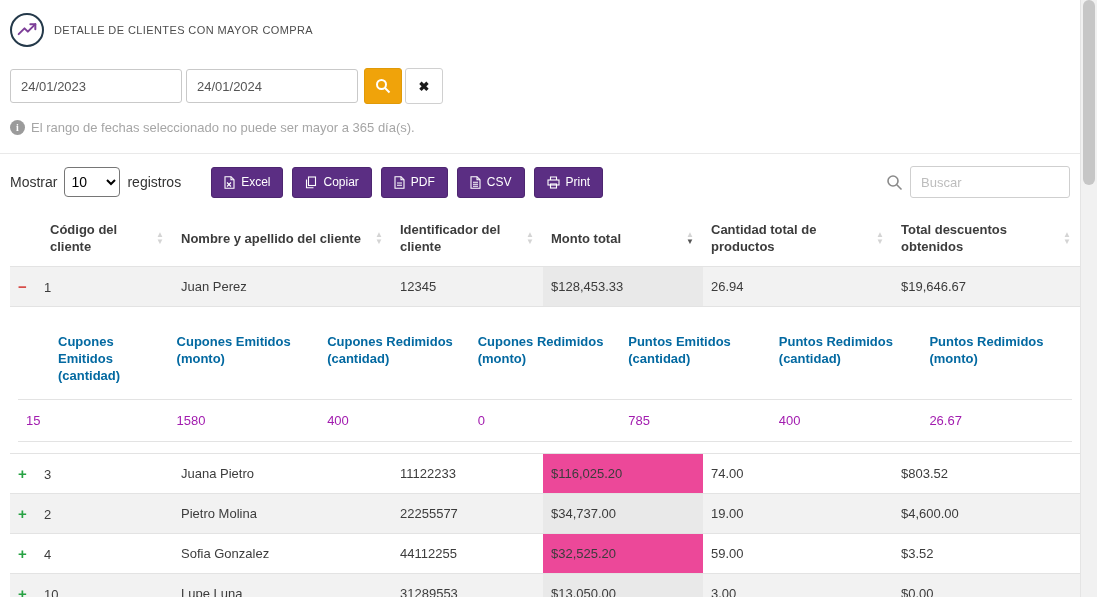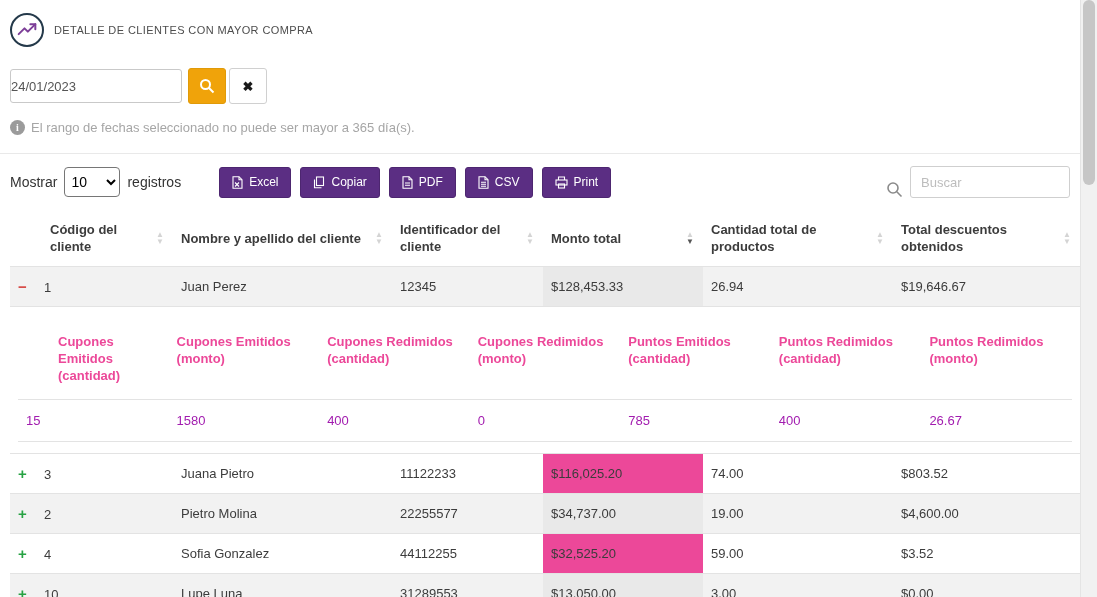--- a/index.html
+++ b/index.html
@@ -19,21 +19,21 @@
   .trend-circle {
     width:34px; height:34px; border:2px solid #24394a; border-radius:50%;
     display:flex; align-items:center; justify-content:center; background:#fff; flex:0 0 auto;
   }
   .hdr h1 { font-size:11px; font-weight:400; color:#4d4d4d; letter-spacing:.4px; margin-left:10px; }
 
   
   .filters { display:flex; align-items:center; margin:20px 0 0 10px; height:36px; }
   .date-inp {
     width:172px; height:34px; border:1px solid #c9c9c9; border-radius:3px;
-    padding:0 0; font-size:13px; color:#555; font-family:inherit; margin-right:4px;
+    padding:0 10px; font-size:13px; color:#555; font-family:inherit; margin-right:4px;
   }
   .btn-search {
     width:38px; height:36px; background:#f0a30a; border:1px solid #e09a08; border-radius:3px;
     display:flex; align-items:center; justify-content:center; cursor:pointer; margin-left:2px;
   }
   .btn-clear {
     width:38px; height:36px; background:#fff; border:1px solid #d0d0d0; border-radius:3px;
     display:flex; align-items:center; justify-content:center; cursor:pointer; margin-left:3px;
     font-size:13px; font-weight:bold; color:#1a1a1a;
   }
@@ -45,28 +45,28 @@
     width:15px; height:15px; border-radius:50%; background:#9b9b9b; color:#fff;
     font-size:10px; font-weight:bold; font-style:normal; margin-right:6px; flex:0 0 auto;
     font-family:"Liberation Serif", serif;
   }
   .divider { border-bottom:1px solid #e9e9e9; margin-top:18px; }
 
   
   .toolbar { display:flex; align-items:center; margin:12px 10px 0 10px; height:32px; font-size:14px; }
   .toolbar .lbl { color:#333; }
   .page-size { margin:0 7px; height:30px; width:56px; border:1px solid #767676; border-radius:4px; font-size:14px; font-family:inherit; padding:0 2px; background:#fff; }
-  .exp-group { display:flex; gap:9px; margin-left:38px; }
+  .exp-group { display:flex; gap:9px; margin-left:30px; }
   .exp {
     display:flex; align-items:center; gap:6px; background:#5b2e83; color:#fff;
     border:1px solid #4d2670; border-radius:3px; height:31px; padding:0 12px;
     font-size:12px; font-family:inherit; cursor:pointer;
   }
   .spacer { flex:1; }
-  .srch-box { display:flex; align-items:flex-end; gap:7px; }
+  .srch-box { display:flex; align-items:center; gap:7px; }
   .srch-inp { width:160px; height:32px; border:1px solid #cfcfcf; border-radius:3px; padding:0 10px; font-size:13px; font-family:inherit; color:#444; }
   .srch-inp::placeholder { color:#bdbdbd; }
 
   
   table.main { width:1070px; margin:12px 0 0 10px; border-collapse:collapse; table-layout:fixed; }
   table.main th {
     text-align:left; font-size:13px; font-weight:bold; color:#3c3c3c;
     padding:11px 26px 11px 8px; line-height:17px; vertical-align:middle;
     border-bottom:1px solid #e3e3e3; position:relative; cursor:pointer;
   }
@@ -80,21 +80,21 @@
   .toggle.minus { color:#d64541; }
   .toggle.plus  { color:#27a243; }
   tr.r-odd  td { background:#f2f2f2; }
   tr.r-odd  td.col-sorted { background:#e9e9e9; }
   tr.r-even td { background:#fff; }
   tr.r-even td.col-sorted { background:#ec4899; }
 
   
   td.child { background:#fff !important; padding:0 0 28px 20px; border-bottom:1px solid #e3e3e3; }
   table.detail { width:100%; border-collapse:collapse; table-layout:fixed; }
-  table.detail th { text-align:left; font-size:13px; font-weight:bold; color:#ec4899;
+  table.detail th { text-align:left; font-size:13px; font-weight:bold; color:#0369a1;
                     padding:15px 8px; line-height:17px; border-bottom:1px solid #e3e3e3; vertical-align:top; }
   table.detail td { font-size:13px; color:#a21caf; padding:13px 8px; }
 
   
   .scrollbar { position:absolute; right:0; top:0; width:17px; height:100%; background:#f1f1f1; border-left:1px solid #e4e4e4; }
   .thumb { position:absolute; left:2px; top:0; width:12px; height:185px; background:#c6c6c6; border-radius:6px; cursor:pointer; }
 
   svg { display:block; }
 </style>
 </head>
@@ -108,20 +108,21 @@
         <svg width="20" height="20" viewBox="0 0 24 24" fill="none" stroke="#7d3f98" stroke-width="2.4" stroke-linecap="round" stroke-linejoin="round">
           <polyline points="2,17 9,10 13,14 22,5"></polyline>
           <polyline points="16,5 22,5 22,11"></polyline>
         </svg>
       </span>
       <h1>DETALLE DE CLIENTES CON MAYOR COMPRA</h1>
     </div>
 
     <div class="filters">
       <input class="date-inp" type="text" value="24/01/2023" style="">
+      <input class="date-inp" type="text" value="24/01/2024" style="">
       <button class="btn-search">
         <span>
           <svg width="16" height="16" viewBox="0 0 16 16" fill="none" stroke="#fff" stroke-width="2">
             <circle cx="6.5" cy="6.5" r="4.5"></circle>
             <line x1="10" y1="10" x2="14.5" y2="14.5"></line>
           </svg>
         </span>
       </button>
       <button class="btn-clear">
         <span>✖</span>

